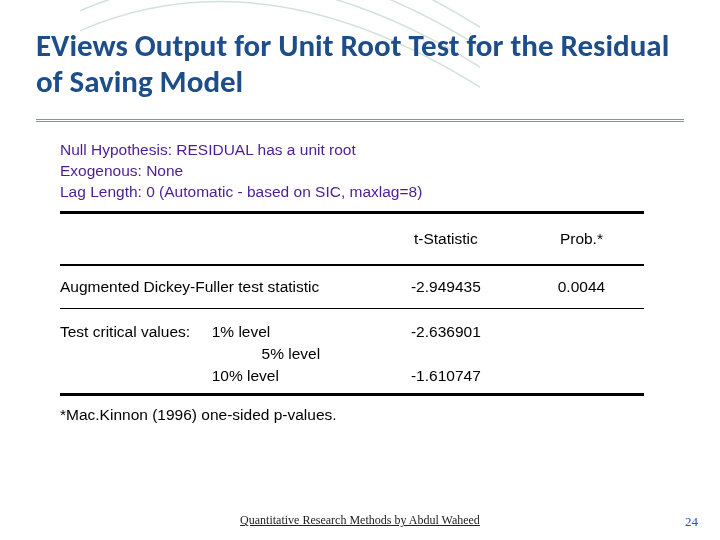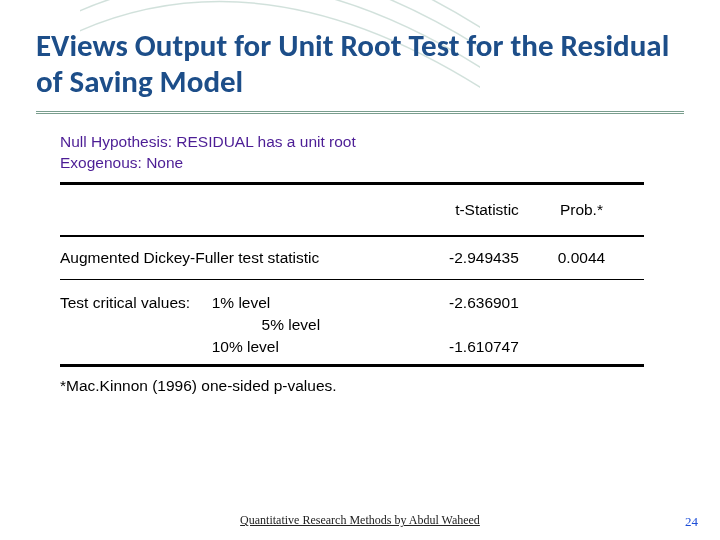--- a/index.html
+++ b/index.html
@@ -26,21 +26,21 @@
     position: relative;
     height: 100%;
   }
   .title {
     font-family: Calibri, Arial, sans-serif;
     font-size: 31px;
     font-weight: bold;
     color: #1d4e89;
     line-height: 1.15;
     border-bottom: 3px double #7a9e8e;
-    padding-bottom: 12px;
+    padding-bottom: 20px;
     margin-bottom: 18px;
   }
   .spec {
     font-family: Arial, sans-serif;
     font-size: 15.5px;
     color: #4c1d95;
     line-height: 1.35;
     margin-left: 24px;
     margin-bottom: 8px;
   }
@@ -64,21 +64,21 @@
   .thinline {
     border: none;
     border-top: 1px solid #000;
     margin: 6px 0;
   }
   .row {
     display: flex;
     padding: 2px 0;
   }
   .col-label { flex: 3; }
-  .col-num1 { flex: 1.4; text-align: right; }
+  .col-num1 { flex: 1.4; text-align: center; }
   .col-num2 { flex: 1.2; text-align: center; }
   .hdr { padding: 10px 0; }
   .stat-row { padding: 6px 0; }
   .crit-block { margin-top: 12px; margin-bottom: 6px; }
   .crit-row .col-label { display: flex; }
   .crit-left { flex: 1.1; }
   .crit-lvl { flex: 1.2; padding-left: 4px; }
   .crit-row .col-num2 { visibility: hidden; }
   .note {
     margin-top: 10px;
@@ -114,20 +114,21 @@
     <path d="M -20 120 Q 180 20 420 180" stroke="#8fb5a8" stroke-width="1.5" fill="none"></path>
   </svg>
 </div>
 
 <div class="slide">
   <h1 class="title">EViews Output for Unit Root Test for the Residual of Saving Model</h1>
 
   <div class="spec">
     <div>Null Hypothesis: RESIDUAL has a unit root</div>
     <div>Exogenous: None</div>
+    <div>Lag Length: 0 (Automatic - based on SIC, maxlag=8)</div>
   </div>
 
   <div class="table-wrap">
     <hr class="thickline">
 
     <div class="row hdr">
       <div class="col-label"></div>
       <div class="col-num1">t-Statistic</div>
       <div class="col-num2">Prob.*</div>
     </div>

